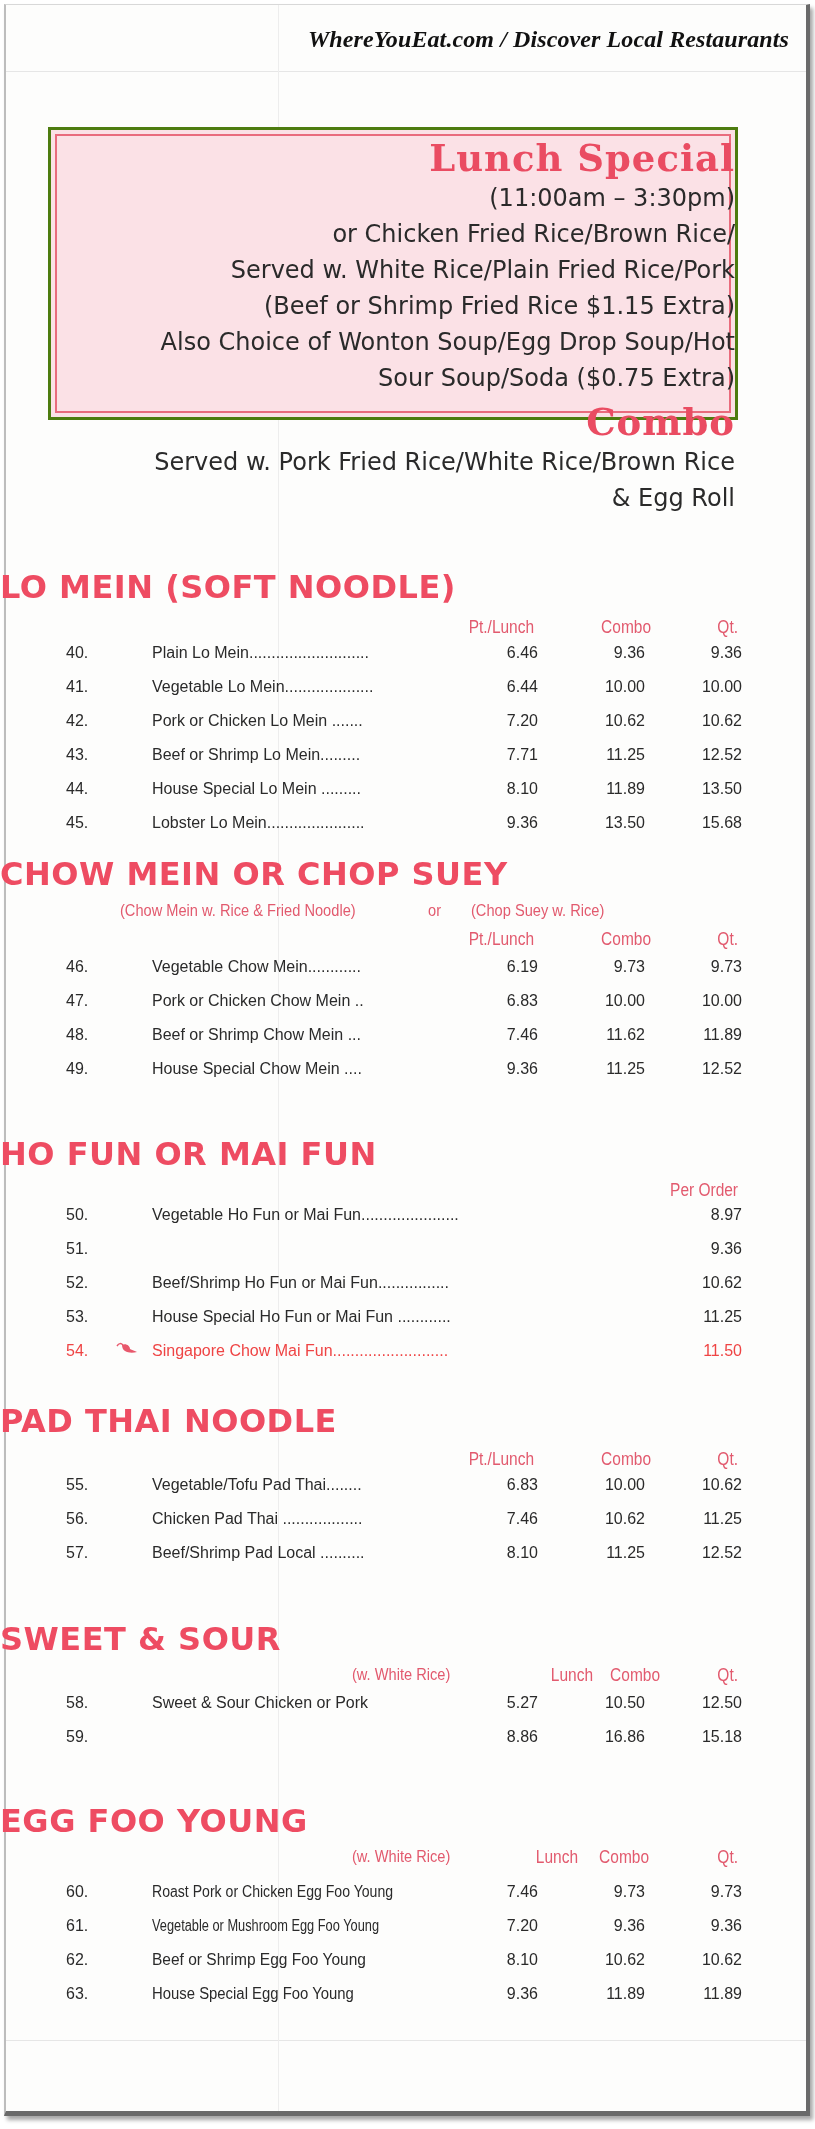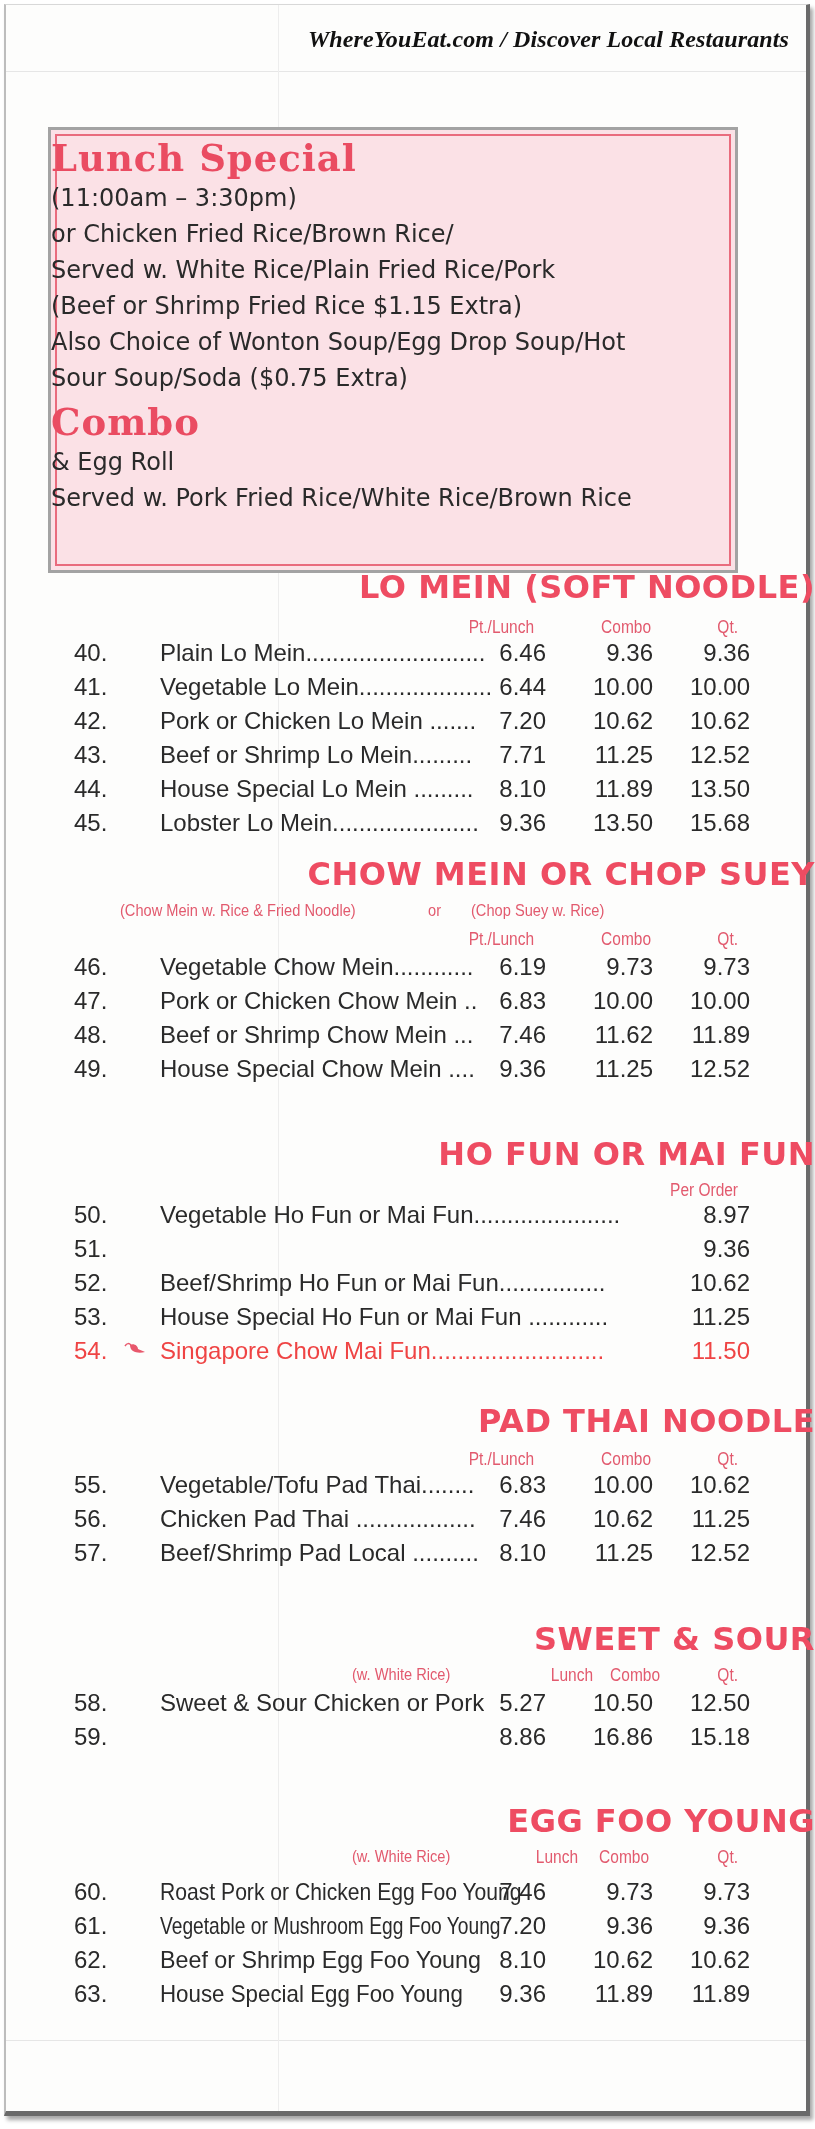--- a/index.html
+++ b/index.html
@@ -17,49 +17,49 @@
     box-shadow: 3px 4px 4px rgba(0,0,0,0.35);
   }
   .fold { position:absolute; left:0; right:0; height:1px; background:#e6e6e6; }
   .vfold { position:absolute; top:0; bottom:0; width:1px; background:#ededed; left:272px; }
   .site-header {
     position:absolute; right:26px; top:26px;
     font-family:"Liberation Serif", serif; font-style:italic; font-weight:bold;
     font-size:24px; color:#111; letter-spacing:0.1px;
   }
   .promo {
-    position:absolute; left:48px; top:127px; width:690px; height:446px;
+    position:absolute; left:48px; top:127px; width:690px; height:293px;
     box-sizing:border-box; background:#fbe1e6;
-    border:3px solid #a3a3a3; outline:2px solid #e96b7d; outline-offset:-9px;
-    text-align:left;
+    border:3px solid #4d7c0f; outline:2px solid #e96b7d; outline-offset:-9px;
+    text-align:right;
   }
   .promo-inner { position:absolute; left:0; right:0; top:6px; }
   .promo-title {
     font-family:"DejaVu Serif", serif; font-weight:bold; color:#ea4c62;
     font-size:37px; line-height:44px; letter-spacing:1px;
   }
   .promo-line {
     font-family:"DejaVu Sans", sans-serif; font-size:24px; line-height:36px; color:#2a2a2a;
   }
   .section-title {
-    position:absolute; left:0; right:0; text-align:right;
+    position:absolute; left:0; right:0; text-align:left;
     font-family:"DejaVu Sans", sans-serif; font-weight:900; color:#ee4c62;
     font-size:32px; letter-spacing:0.5px; transform:scaleX(1.0);
   }
   .sub-note {
     position:absolute; font-size:17px; color:#e25a6e; transform:scaleX(0.86); transform-origin:left;
     white-space:nowrap;
   }
   .col-head {
     position:absolute; font-size:18px; color:#e25a6e; white-space:nowrap;
     transform:scaleX(0.86); transform-origin:right;
   }
   .row {
-    position:absolute; left:74px; width:676px; height:33px;
-    font-size:24px; line-height:33px; color:#2a2a2a; white-space:nowrap;
+    position:absolute; left:66px; width:676px; height:33px;
+    font-size:16px; line-height:33px; color:#2a2a2a; white-space:nowrap;
   }
   .row.red { color:#ef4444; }
   .num { position:absolute; left:0; top:0; }
   .name {
     position:absolute; left:86px; top:0; overflow:hidden; white-space:nowrap;
   }
   .name .dots { letter-spacing:0; }
   .p { position:absolute; top:0; text-align:right; }
   .p1 { right:204px; } .p2 { right:97px; } .p3 { right:0; }
   .pone { right:0; }
@@ -80,22 +80,22 @@
 <div class="promo">
   <div class="promo-inner">
     <div class="promo-title">Lunch Special</div>
     <div class="promo-line">(11:00am – 3:30pm)</div>
     <div class="promo-line">or Chicken Fried Rice/Brown Rice/</div>
     <div class="promo-line">Served w. White Rice/Plain Fried Rice/Pork</div>
     <div class="promo-line">(Beef or Shrimp Fried Rice $1.15 Extra)</div>
     <div class="promo-line">Also Choice of Wonton Soup/Egg Drop Soup/Hot</div>
     <div class="promo-line">Sour Soup/Soda ($0.75 Extra)</div>
     <div class="promo-title" style="margin-top:4px">Combo</div>
+    <div class="promo-line">Served w. Pork Fried Rice/White Rice/Brown Rice</div>
     <div class="promo-line">&amp; Egg Roll</div>
-    <div class="promo-line">Served w. Pork Fried Rice/White Rice/Brown Rice</div>
   </div>
 </div>
 
 <div class="section-title" style="top:568px">LO MEIN (SOFT NOODLE)</div>
 <div class="col-head" style="top:617px; right:281px">Pt./Lunch</div>
 <div class="col-head" style="top:617px; right:164px">Combo</div>
 <div class="col-head" style="top:617px; right:77px">Qt.</div>
 
 <div class="row" style="top:636px">
   <span class="num">40.</span>

